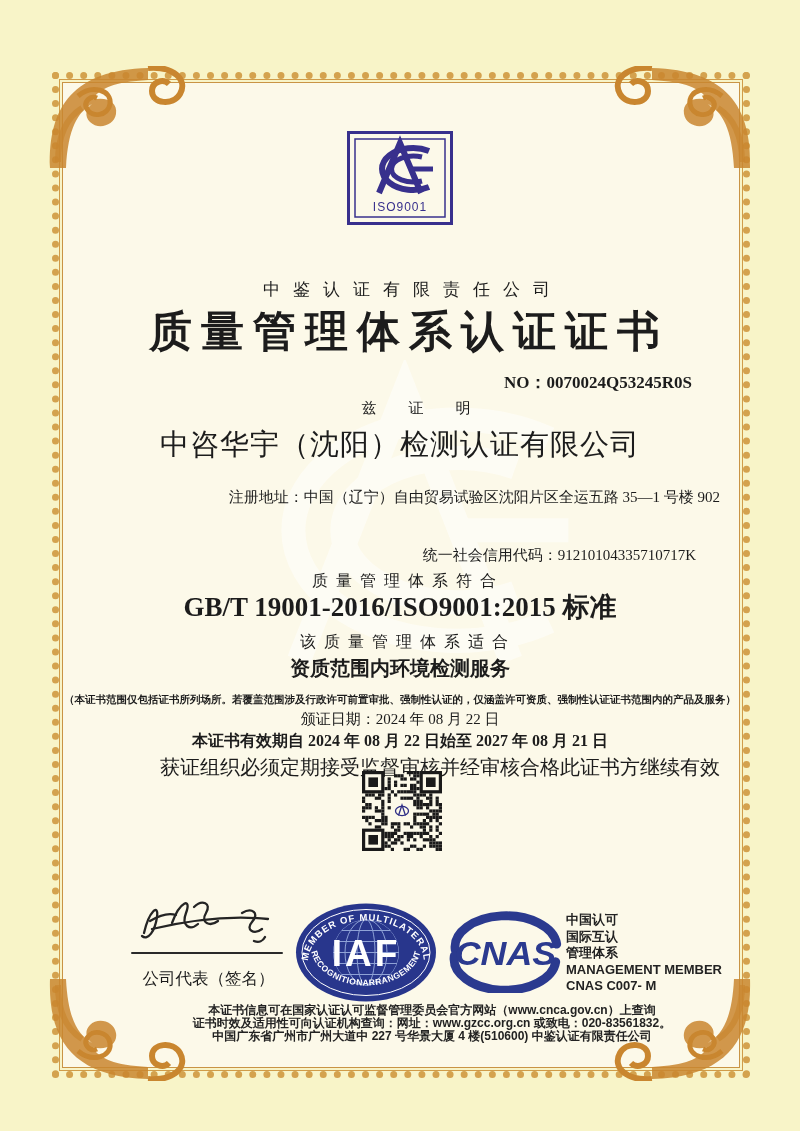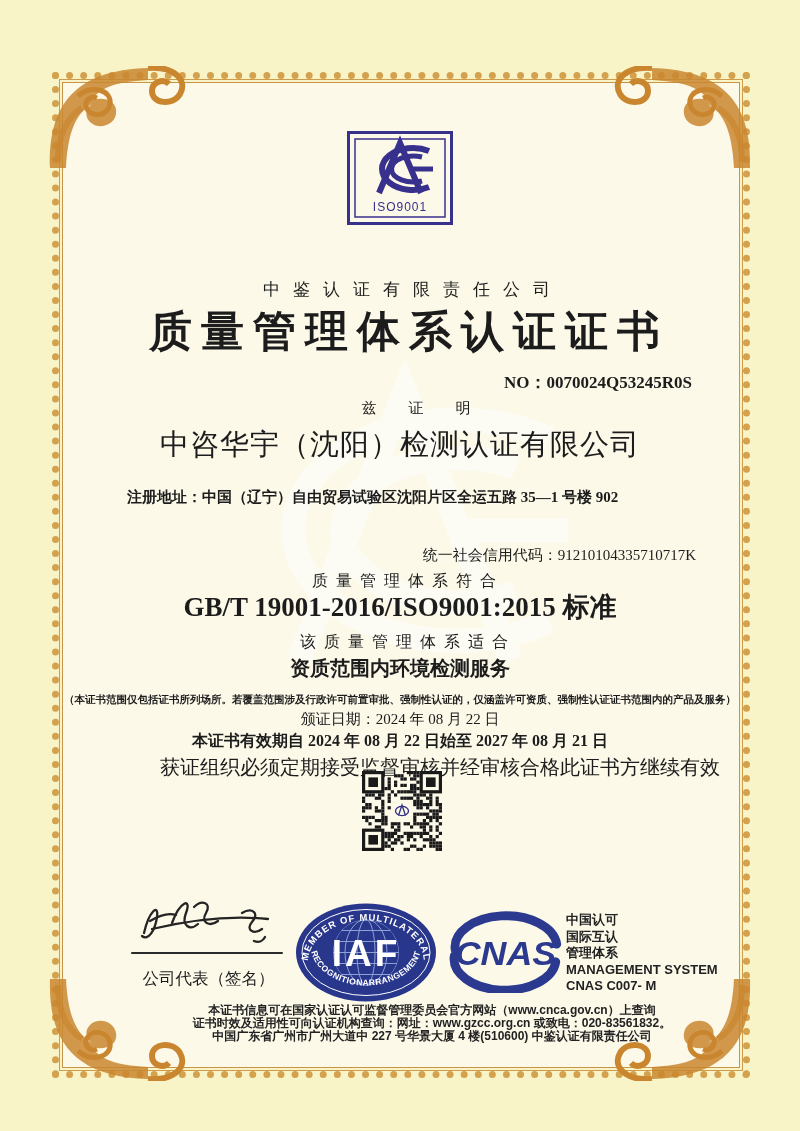--- a/index.html
+++ b/index.html
@@ -30,21 +30,21 @@
   .watermark{left:145px;top:360px;width:510px;height:350px;opacity:.5;}
 
   
   .cab-logo{left:347px;top:131px;width:106px;height:94px;}
 
   .issuer{top:278px;font-size:17px;letter-spacing:13px;padding-left:13px;}
   .title{top:303px;font-size:43px;font-weight:600;letter-spacing:9px;padding-left:9px;}
   .certno{top:371px;right:108px;font-size:17px;font-weight:bold;}
   .hereby{top:399px;font-size:15px;letter-spacing:32px;padding-left:32px;}
   .company{top:425px;font-size:29px;letter-spacing:1px;}
-  .addr{left:108px;top:486px;width:600px;font-size:15px;line-height:22px;text-align:left;font-weight:bold;}
+  .addr{left:120px;top:486px;width:600px;font-size:15px;line-height:22px;text-align:right;}
   .addr .l1{padding-left:19px;}
   .uscc{top:546px;right:104px;font-size:15px;}
   .conform{top:571px;font-size:16px;letter-spacing:8px;padding-left:8px;}
   .standard{top:589px;font-size:27px;font-weight:bold;}
   .scope-intro{top:632px;font-size:16px;letter-spacing:8px;padding-left:8px;}
   .scope{top:655px;font-size:20px;font-weight:bold;font-family:"Liberation Sans","DejaVu Sans",sans-serif;}
   .note{top:693px;font-size:10.5px;font-weight:bold;font-family:"Liberation Sans","DejaVu Sans",sans-serif;}
   .issue{top:710px;font-size:15px;font-weight:normal;}
   .validity{top:731px;font-size:16px;font-weight:bold;}
   .supervision{top:754px;font-size:20px;font-weight:normal;padding-left:40px;}
@@ -428,21 +428,21 @@
     <path d="M5,40 A52,32 0 0 1 109,34" fill="none" stroke="#2b3a8f" stroke-width="9" stroke-linecap="round"></path>
     <path d="M4,46 A52,32 0 0 0 108,52" fill="none" stroke="#2b3a8f" stroke-width="9" stroke-linecap="round"></path>
     <text x="56.5" y="55" text-anchor="middle" font-size="34" font-weight="bold" font-style="italic" fill="#2b3a8f" font-family="Liberation Sans, sans-serif" textLength="104" lengthAdjust="spacingAndGlyphs">CNAS</text>
   </svg>
 </div>
 
 <div class="abs cnas-text">
   <div>中国认可</div>
   <div>国际互认</div>
   <div>管理体系</div>
-  <div>MANAGEMENT SYSTEM</div>
+  <div>MANAGEMENT MEMBER</div>
   <div>CNAS C007- M</div>
 </div>
 
 <div class="abs center footer">
   <div>本证书信息可在国家认证认可监督管理委员会官方网站（www.cnca.gov.cn）上查询</div>
   <div>证书时效及适用性可向认证机构查询：网址：www.gzcc.org.cn 或致电：020-83561832。</div>
   <div>中国广东省广州市广州大道中 227 号华景大厦 4 楼(510600)  中鉴认证有限责任公司</div>
 </div>
 
 </body></html>

